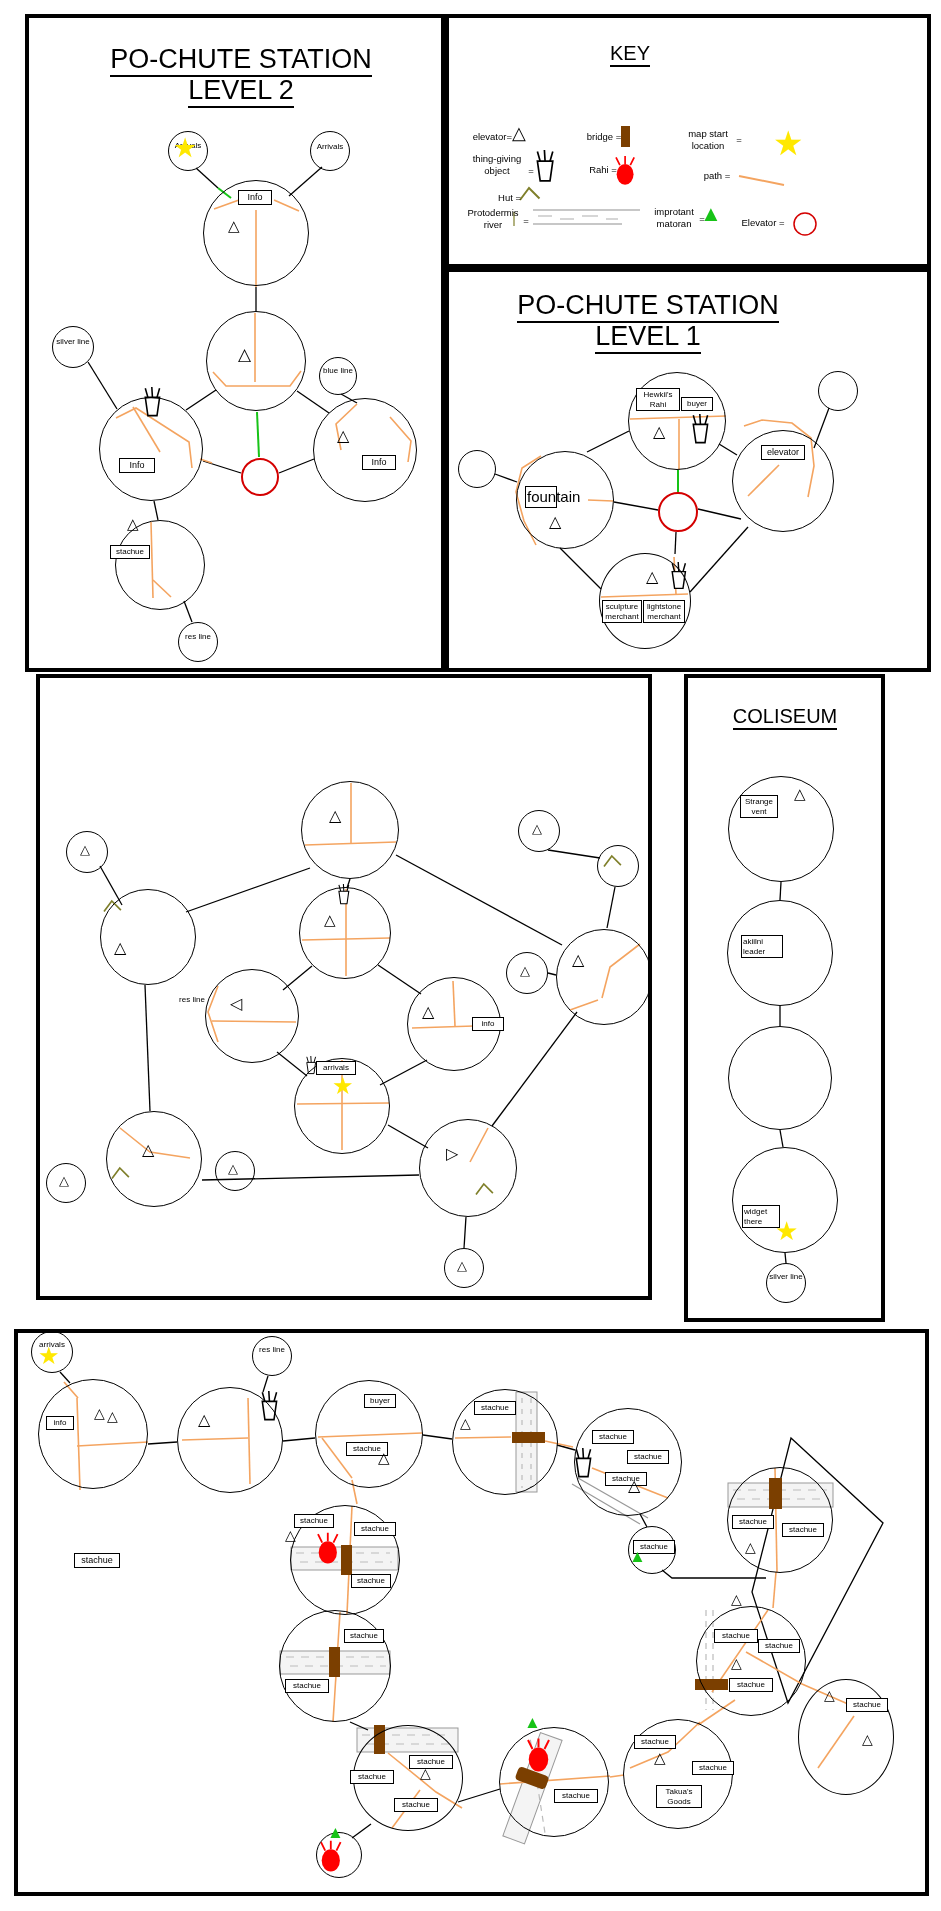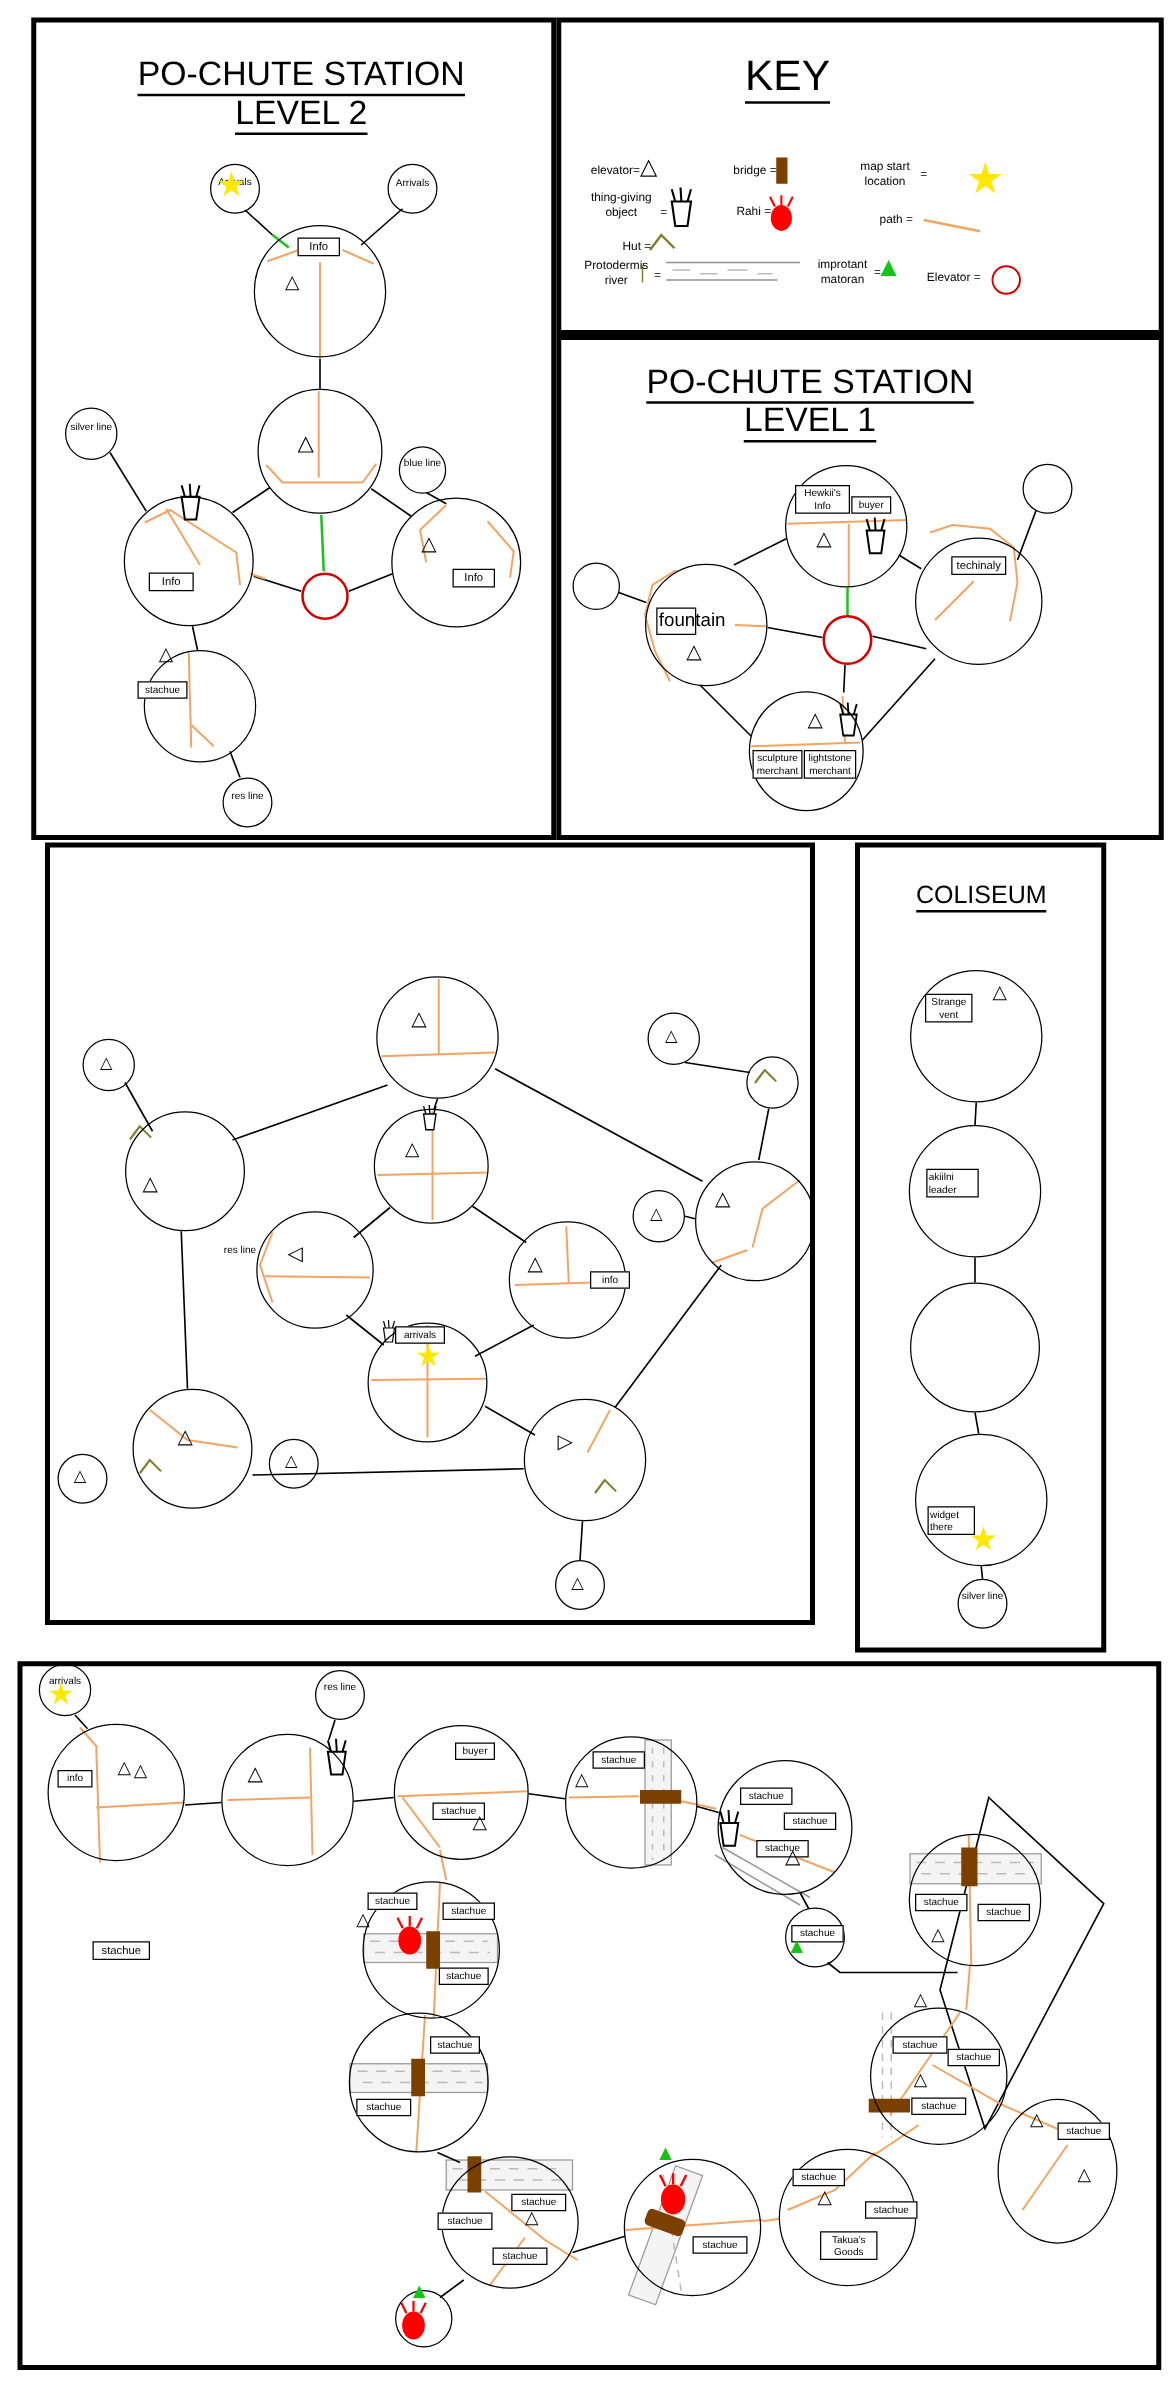--- a/index.html
+++ b/index.html
@@ -282,21 +282,21 @@
   <div class="circle" style="left:313px;top:398px;width:104px;height:104px"></div>
   <div class="box" style="left:362px;top:455px;width:34px;font-size:9px">Info</div>
   <span class="tri" style="left:337px;top:428px;font-size:16px">△</span>
   <div class="circle elev" style="left:241px;top:458px;width:38px;height:38px"></div>
   <div class="circle" style="left:115px;top:520px;width:90px;height:90px"></div>
   <span class="tri" style="left:127px;top:516px;font-size:15px">△</span>
   <div class="box" style="left:110px;top:545px;width:40px">stachue</div>
   <div class="circle" style="left:178px;top:622px;width:40px;height:40px"></div>
   <div class="lbl" style="left:178px;top:632px;width:40px">res line</div>
 
-  <div class="title" style="left:575px;top:42px;width:110px;font-size:34px"><span class="u">KEY</span></div>
+  <div class="title" style="left:575px;top:42px;width:110px;font-size:20px"><span class="u">KEY</span></div>
   <div class="keytxt" style="left:466px;top:131px;width:46px;text-align:right">elevator=</div>
   <span class="tri" style="left:512px;top:124px;font-size:18px">△</span>
   <div class="keytxt" style="left:469px;top:153px;width:56px">thing-giving object</div>
   <div class="keytxt" style="left:526px;top:165px;width:10px">=</div>
   <div class="keytxt" style="left:483px;top:192px;width:38px;text-align:right">Hut  =</div>
   <div class="keytxt" style="left:466px;top:207px;width:54px">Protodermis river</div>
   <div class="keytxt" style="left:521px;top:215px;width:10px">=</div>
   <div class="keytxt" style="left:584px;top:131px;width:40px">bridge =</div>
   <div class="keytxt" style="left:586px;top:164px;width:34px">Rahi =</div>
   <div class="keytxt" style="left:682px;top:128px;width:52px">map start location</div>
@@ -305,26 +305,26 @@
   <div class="keytxt" style="left:699px;top:170px;width:36px">path =</div>
   <div class="keytxt" style="left:650px;top:206px;width:48px">improtant matoran</div>
   <div class="keytxt" style="left:697px;top:213px;width:10px">=</div>
   <span class="tri gtri" style="left:700px;top:203px;font-size:22px">▲</span>
   <div class="keytxt" style="left:740px;top:217px;width:46px">Elevator =</div>
 
   <div class="title" style="left:503px;top:290px;width:290px;font-size:27px">
     <span class="u">PO-CHUTE STATION</span><br><span class="u">LEVEL 1</span>
   </div>
   <div class="circle" style="left:628px;top:372px;width:98px;height:98px"></div>
-  <div class="box" style="left:636px;top:388px;width:44px">Hewkii's Info</div>
+  <div class="box" style="left:636px;top:388px;width:44px">Hewkii's Rahi</div>
   <div class="box" style="left:681px;top:397px;width:32px">buyer</div>
   <span class="tri" style="left:653px;top:424px;font-size:16px">△</span>
   <div class="circle" style="left:818px;top:371px;width:40px;height:40px"></div>
   <div class="circle" style="left:732px;top:430px;width:102px;height:102px"></div>
-  <div class="box" style="left:761px;top:445px;width:44px;font-size:9px">techinaly</div>
+  <div class="box" style="left:761px;top:445px;width:44px;font-size:9px">elevator</div>
   <div class="circle" style="left:516px;top:451px;width:98px;height:98px"></div>
   <div class="box" style="left:525px;top:486px;width:32px;font-size:15px">fountain</div>
   <span class="tri" style="left:549px;top:514px;font-size:16px">△</span>
   <div class="circle" style="left:458px;top:450px;width:38px;height:38px"></div>
   <div class="circle elev" style="left:658px;top:492px;width:40px;height:40px"></div>
   <div class="circle" style="left:599px;top:553px;width:92px;height:96px"></div>
   <span class="tri" style="left:646px;top:569px;font-size:16px">△</span>
   <div class="box" style="left:602px;top:600px;width:40px">sculpture merchant</div>
   <div class="box" style="left:643px;top:600px;width:42px">lightstone merchant</div>
 

